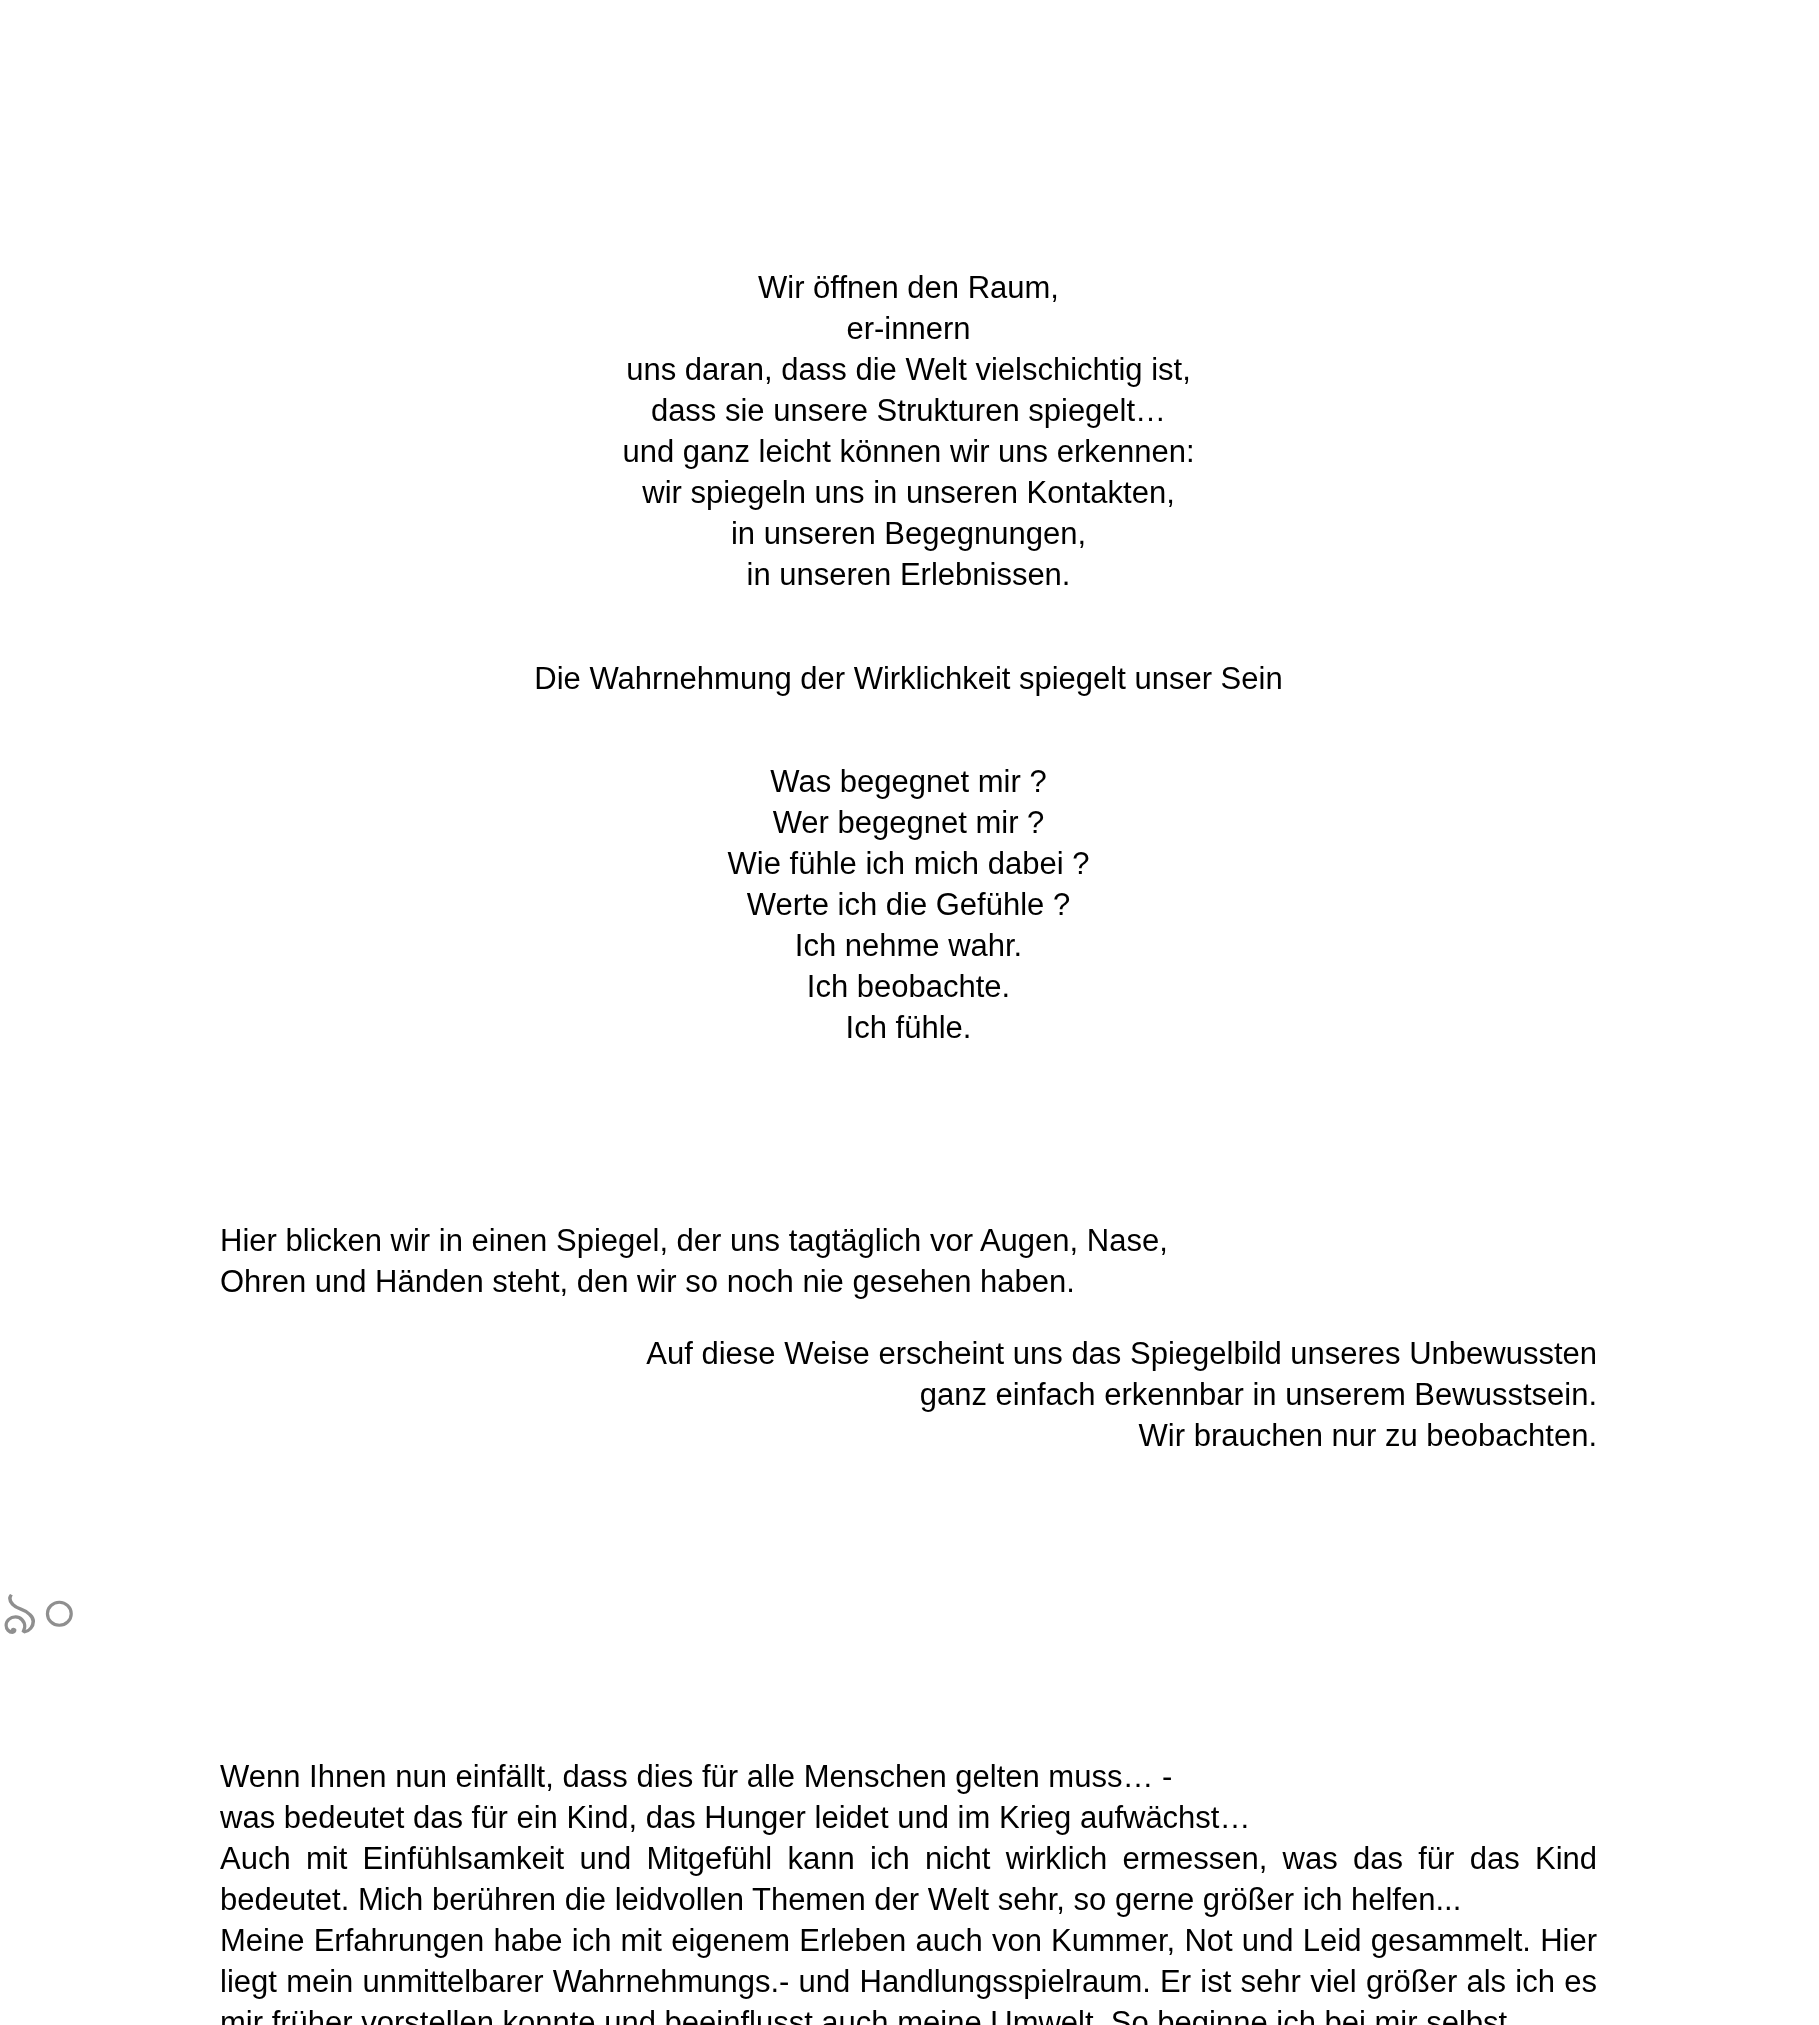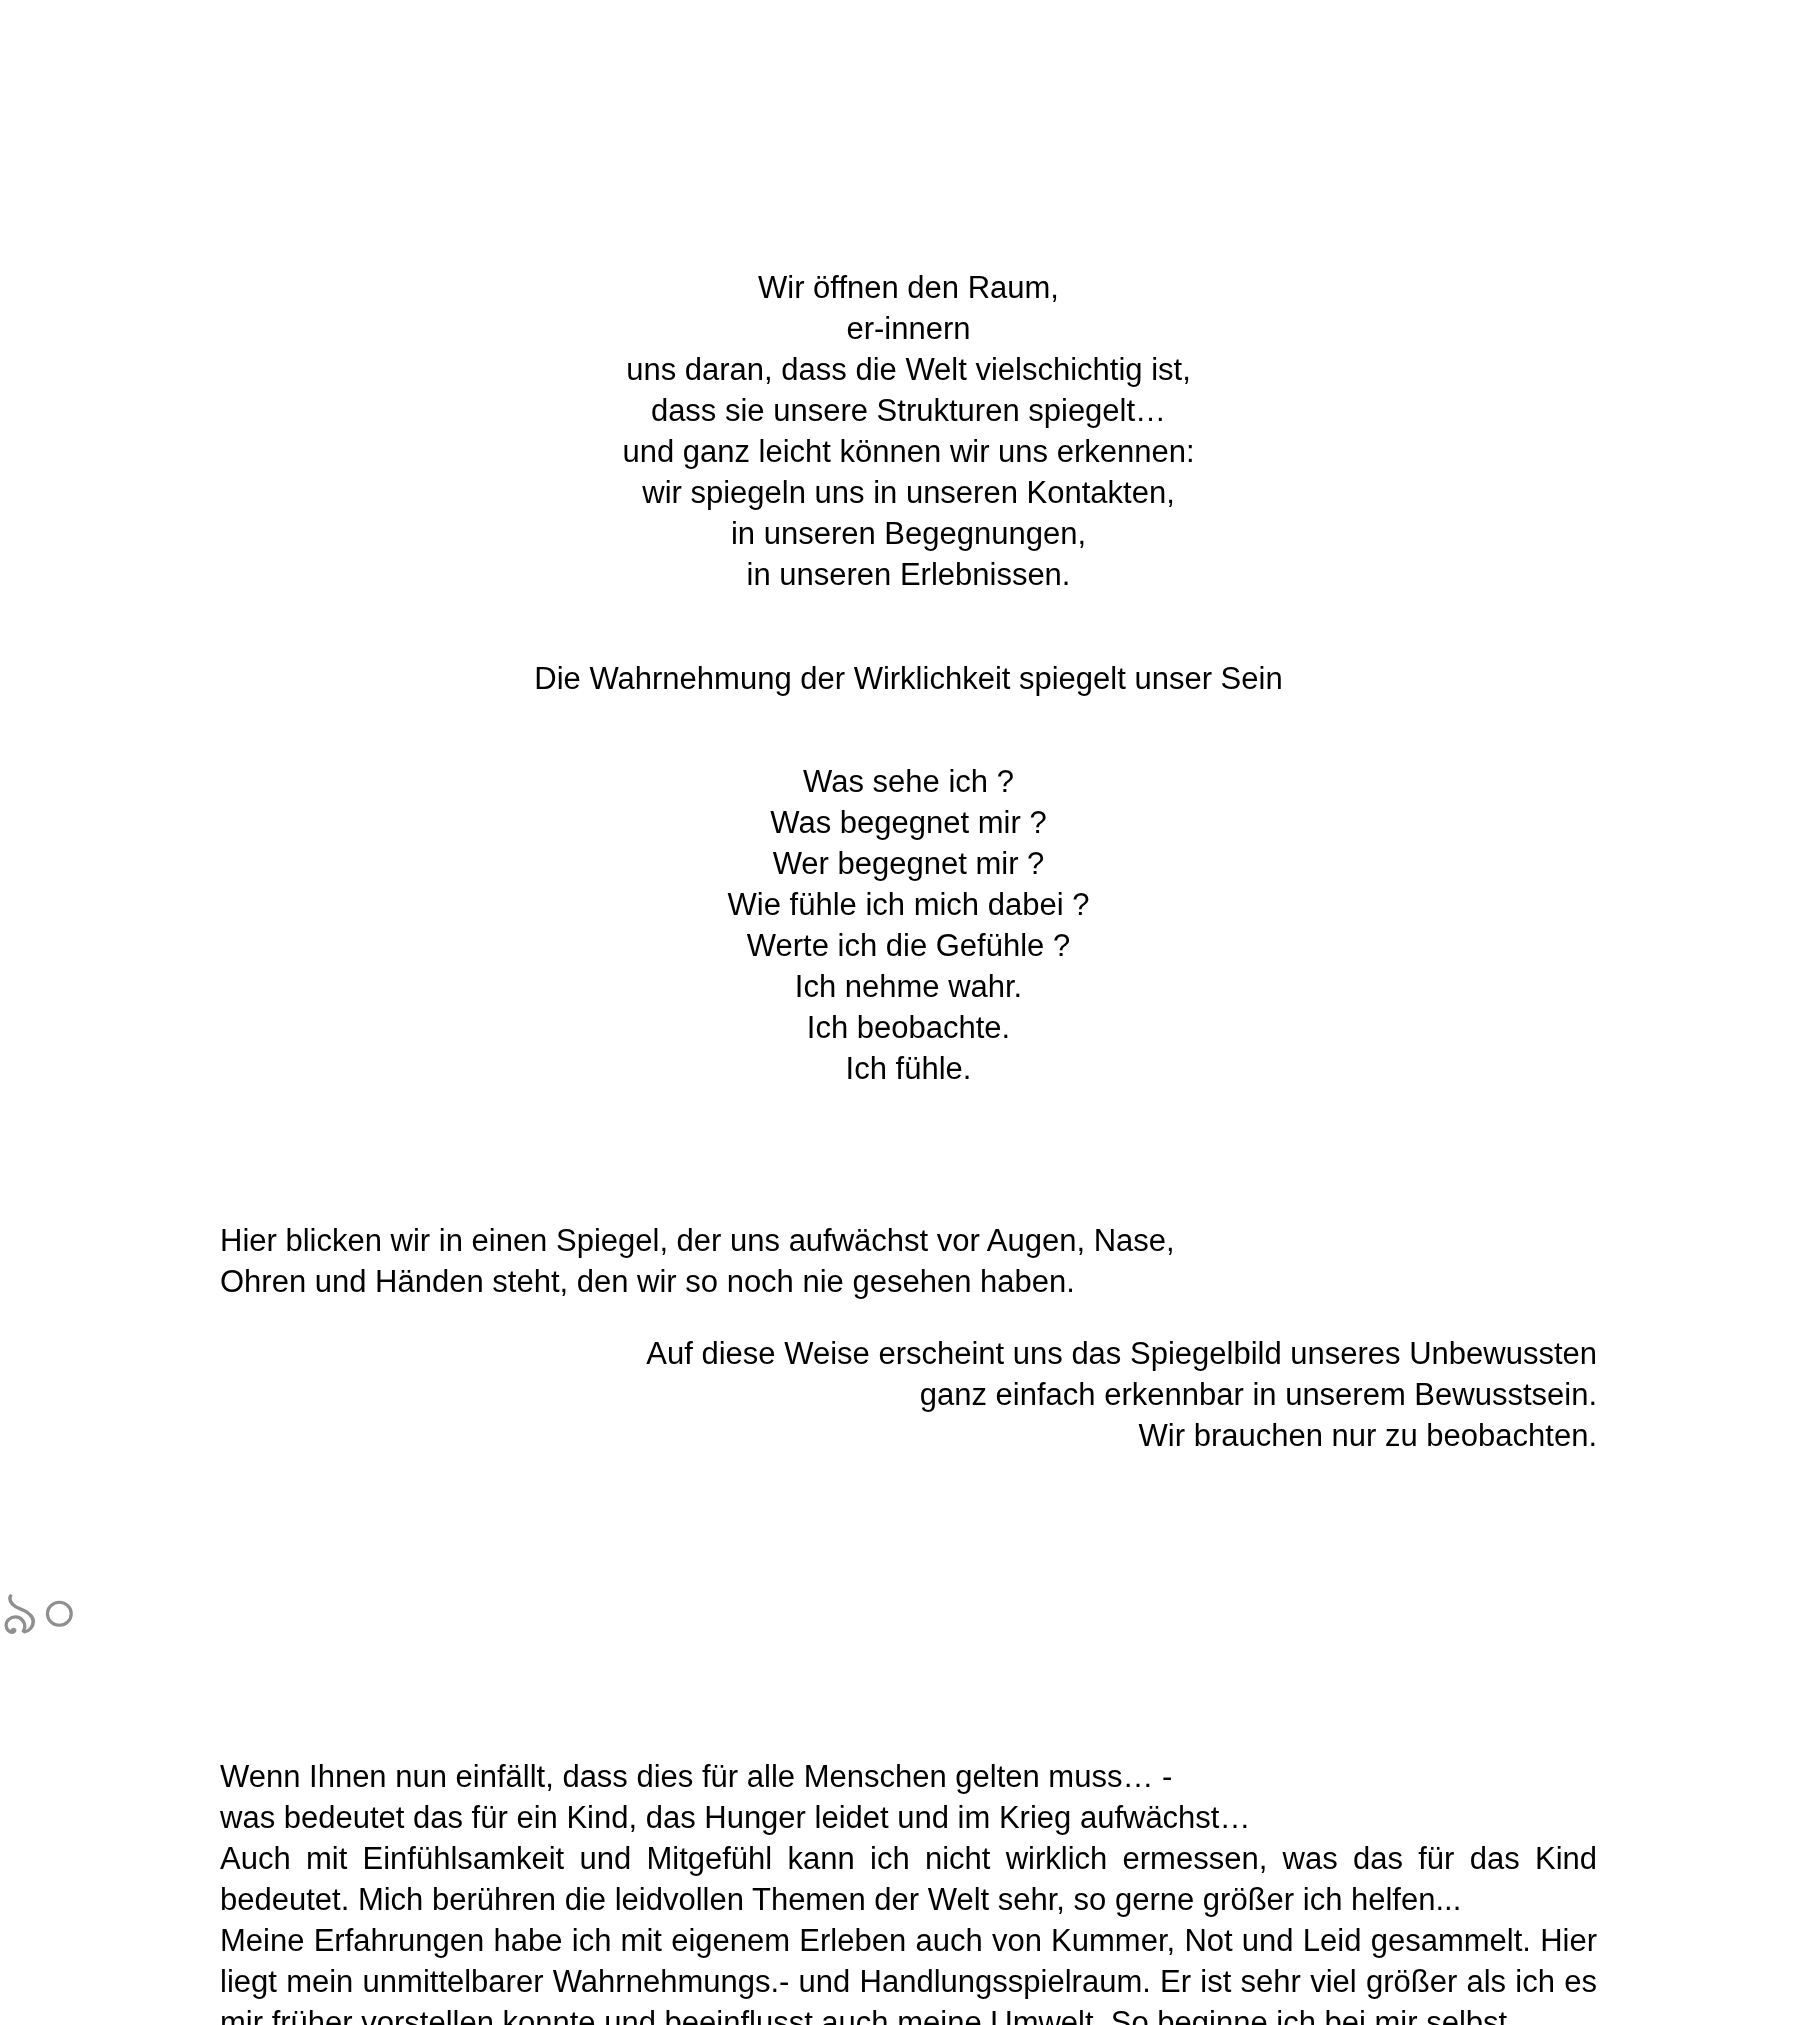--- a/index.html
+++ b/index.html
@@ -76,32 +76,31 @@
     <div class="line">wir spiegeln uns in unseren Kontakten,</div>
     <div class="line">in unseren Begegnungen,</div>
     <div class="line">in unseren Erlebnissen.</div>
   </div>
 
   <div class="frame bodytext center" id="statement-block">
     <div class="line">Die Wahrnehmung der Wirklichkeit spiegelt unser Sein</div>
   </div>
 
   <div class="frame bodytext center" id="questions-block">
-    <div class="line">Was sehe ich ?</div>
     <div class="line">Was begegnet mir ?</div>
     <div class="line">Wer begegnet mir ?</div>
     <div class="line">Wie fühle ich mich dabei ?</div>
     <div class="line">Werte ich die Gefühle ?</div>
     <div class="line">Ich nehme wahr.</div>
     <div class="line">Ich beobachte.</div>
     <div class="line">Ich fühle.</div>
   </div>
 
   <div class="frame bodytext left" id="mirror-paragraph">
-    <div class="line">Hier blicken wir in einen Spiegel, der uns aufwächst vor Augen, Nase,</div>
+    <div class="line">Hier blicken wir in einen Spiegel, der uns tagtäglich vor Augen, Nase,</div>
     <div class="line">Ohren und Händen steht, den wir so noch nie gesehen haben.</div>
   </div>
 
   <div class="frame bodytext right" id="unconscious-block">
     <div class="line">Auf diese Weise erscheint uns das Spiegelbild unseres Unbewussten</div>
     <div class="line">ganz einfach erkennbar in unserem Bewusstsein.</div>
     <div class="line">Wir brauchen nur zu beobachten.</div>
   </div>
 
   <div class="frame" id="ornament-row">

